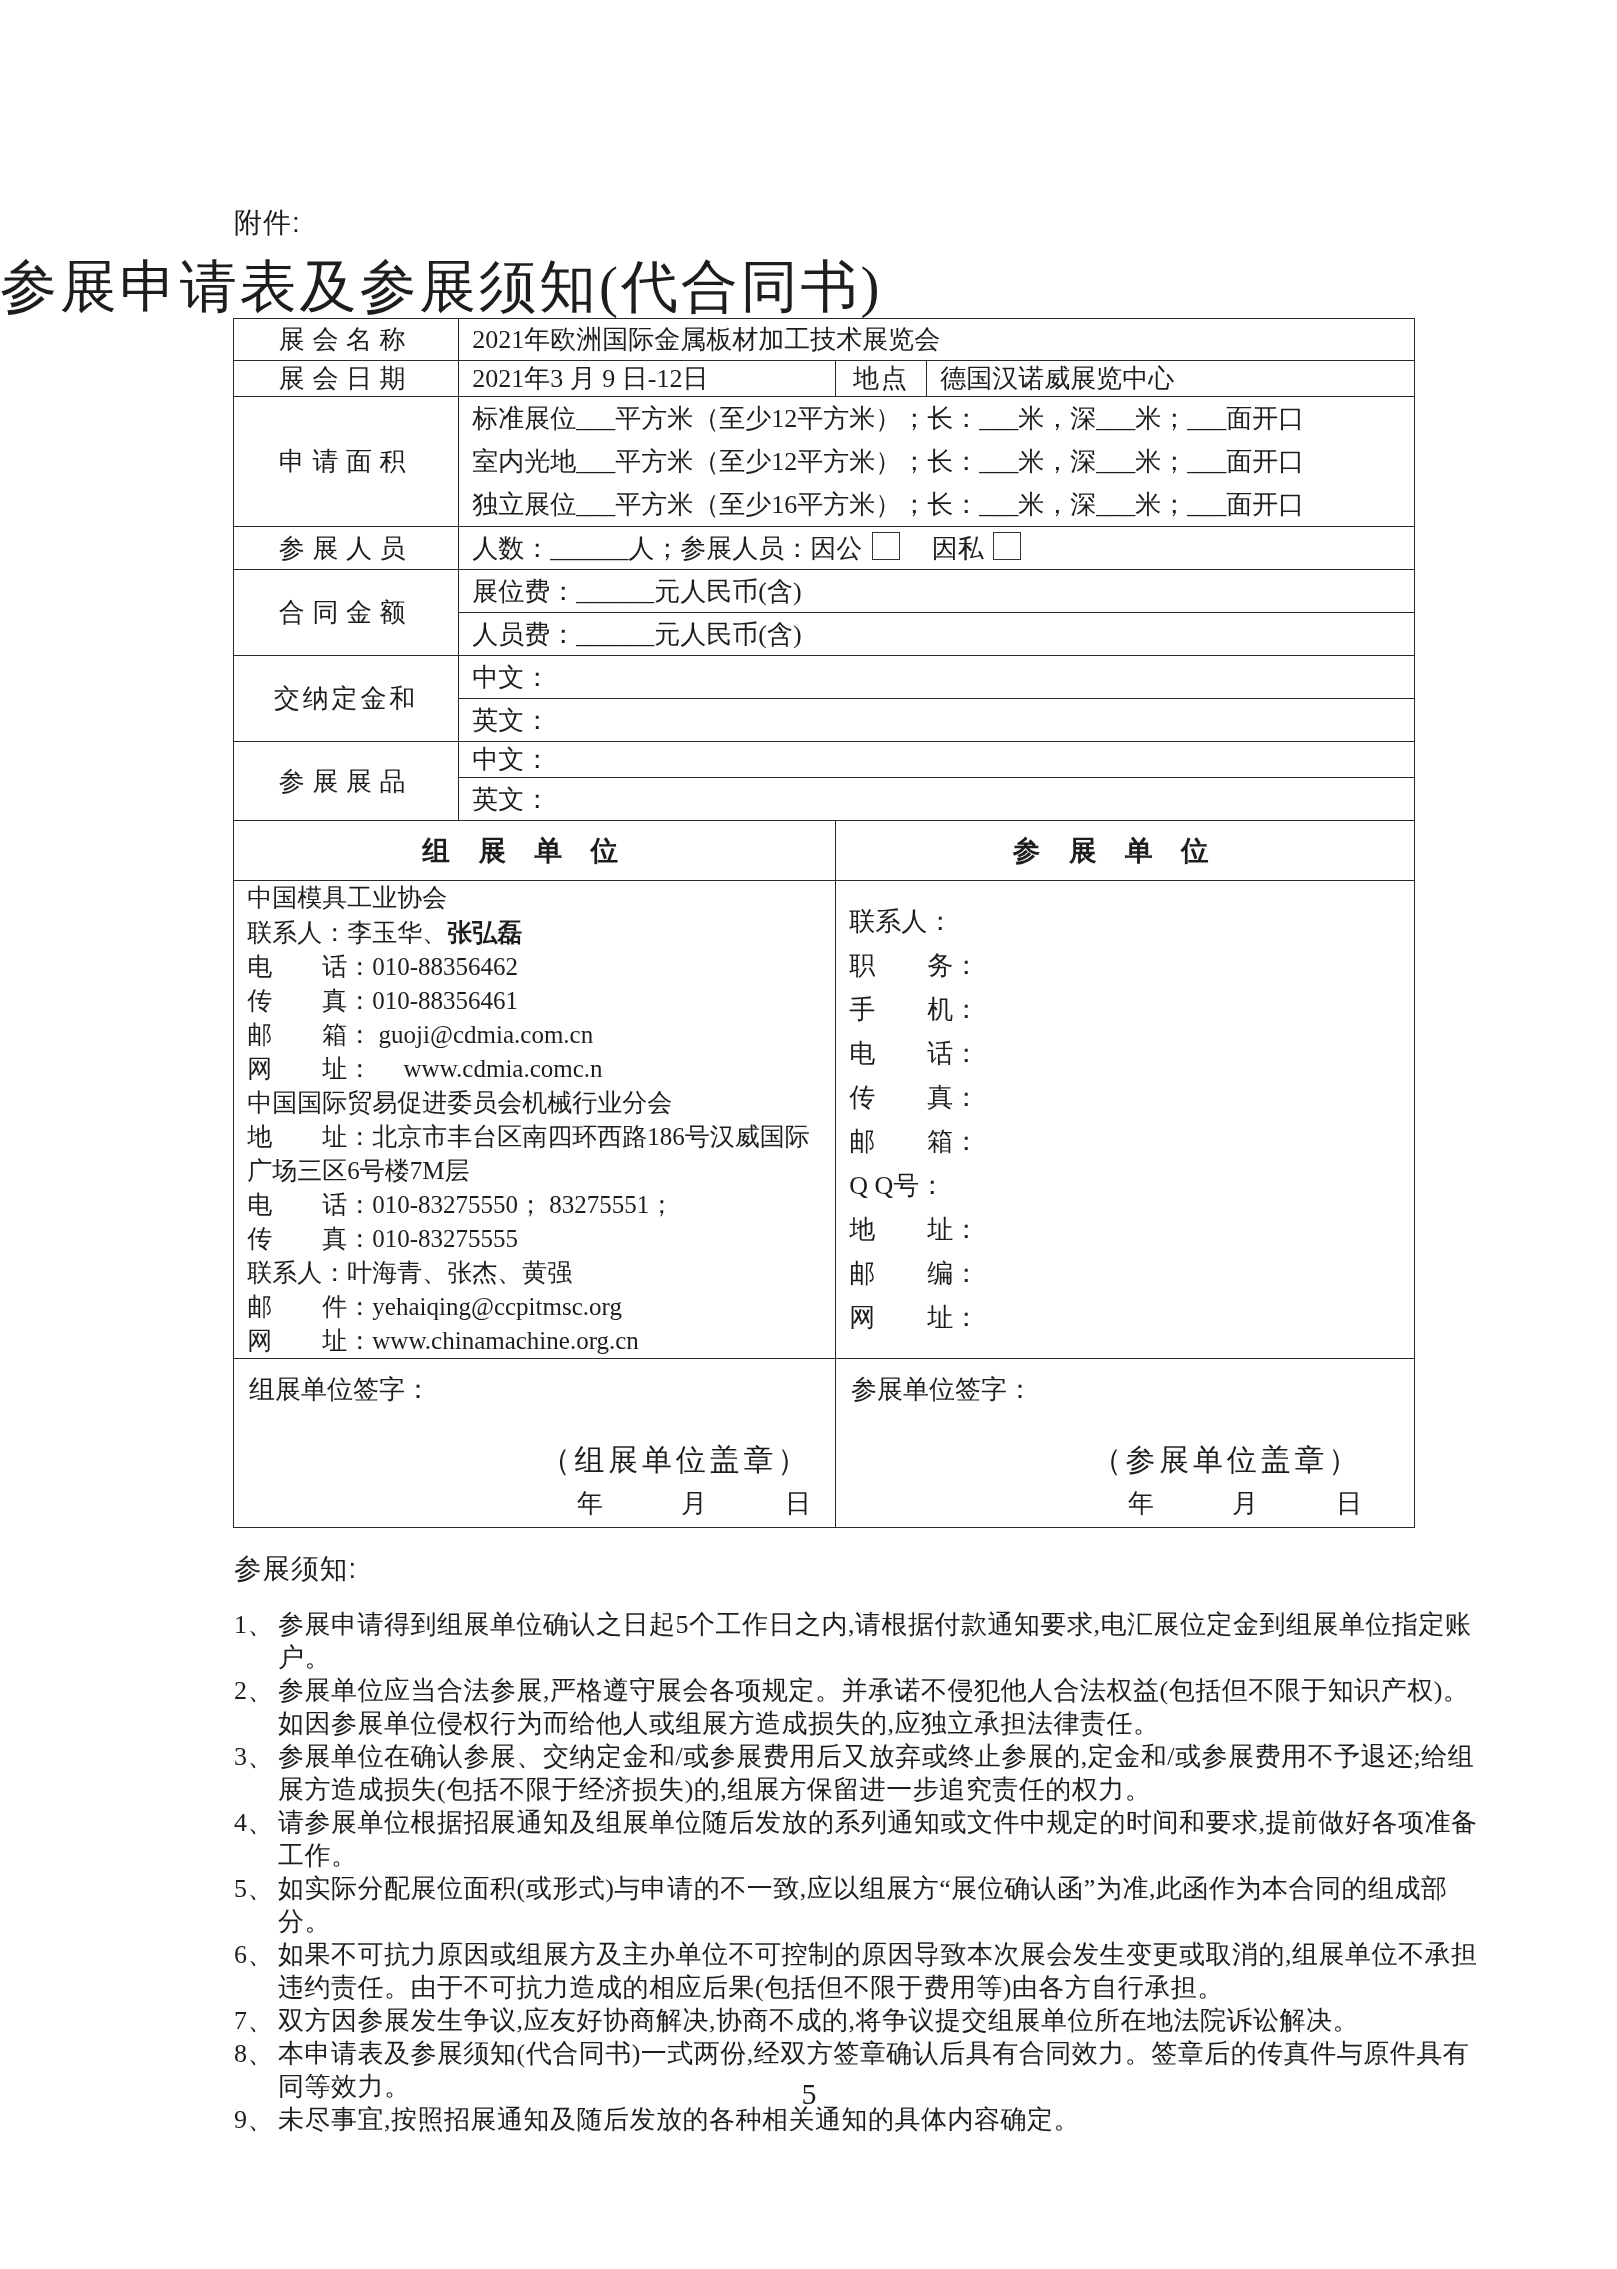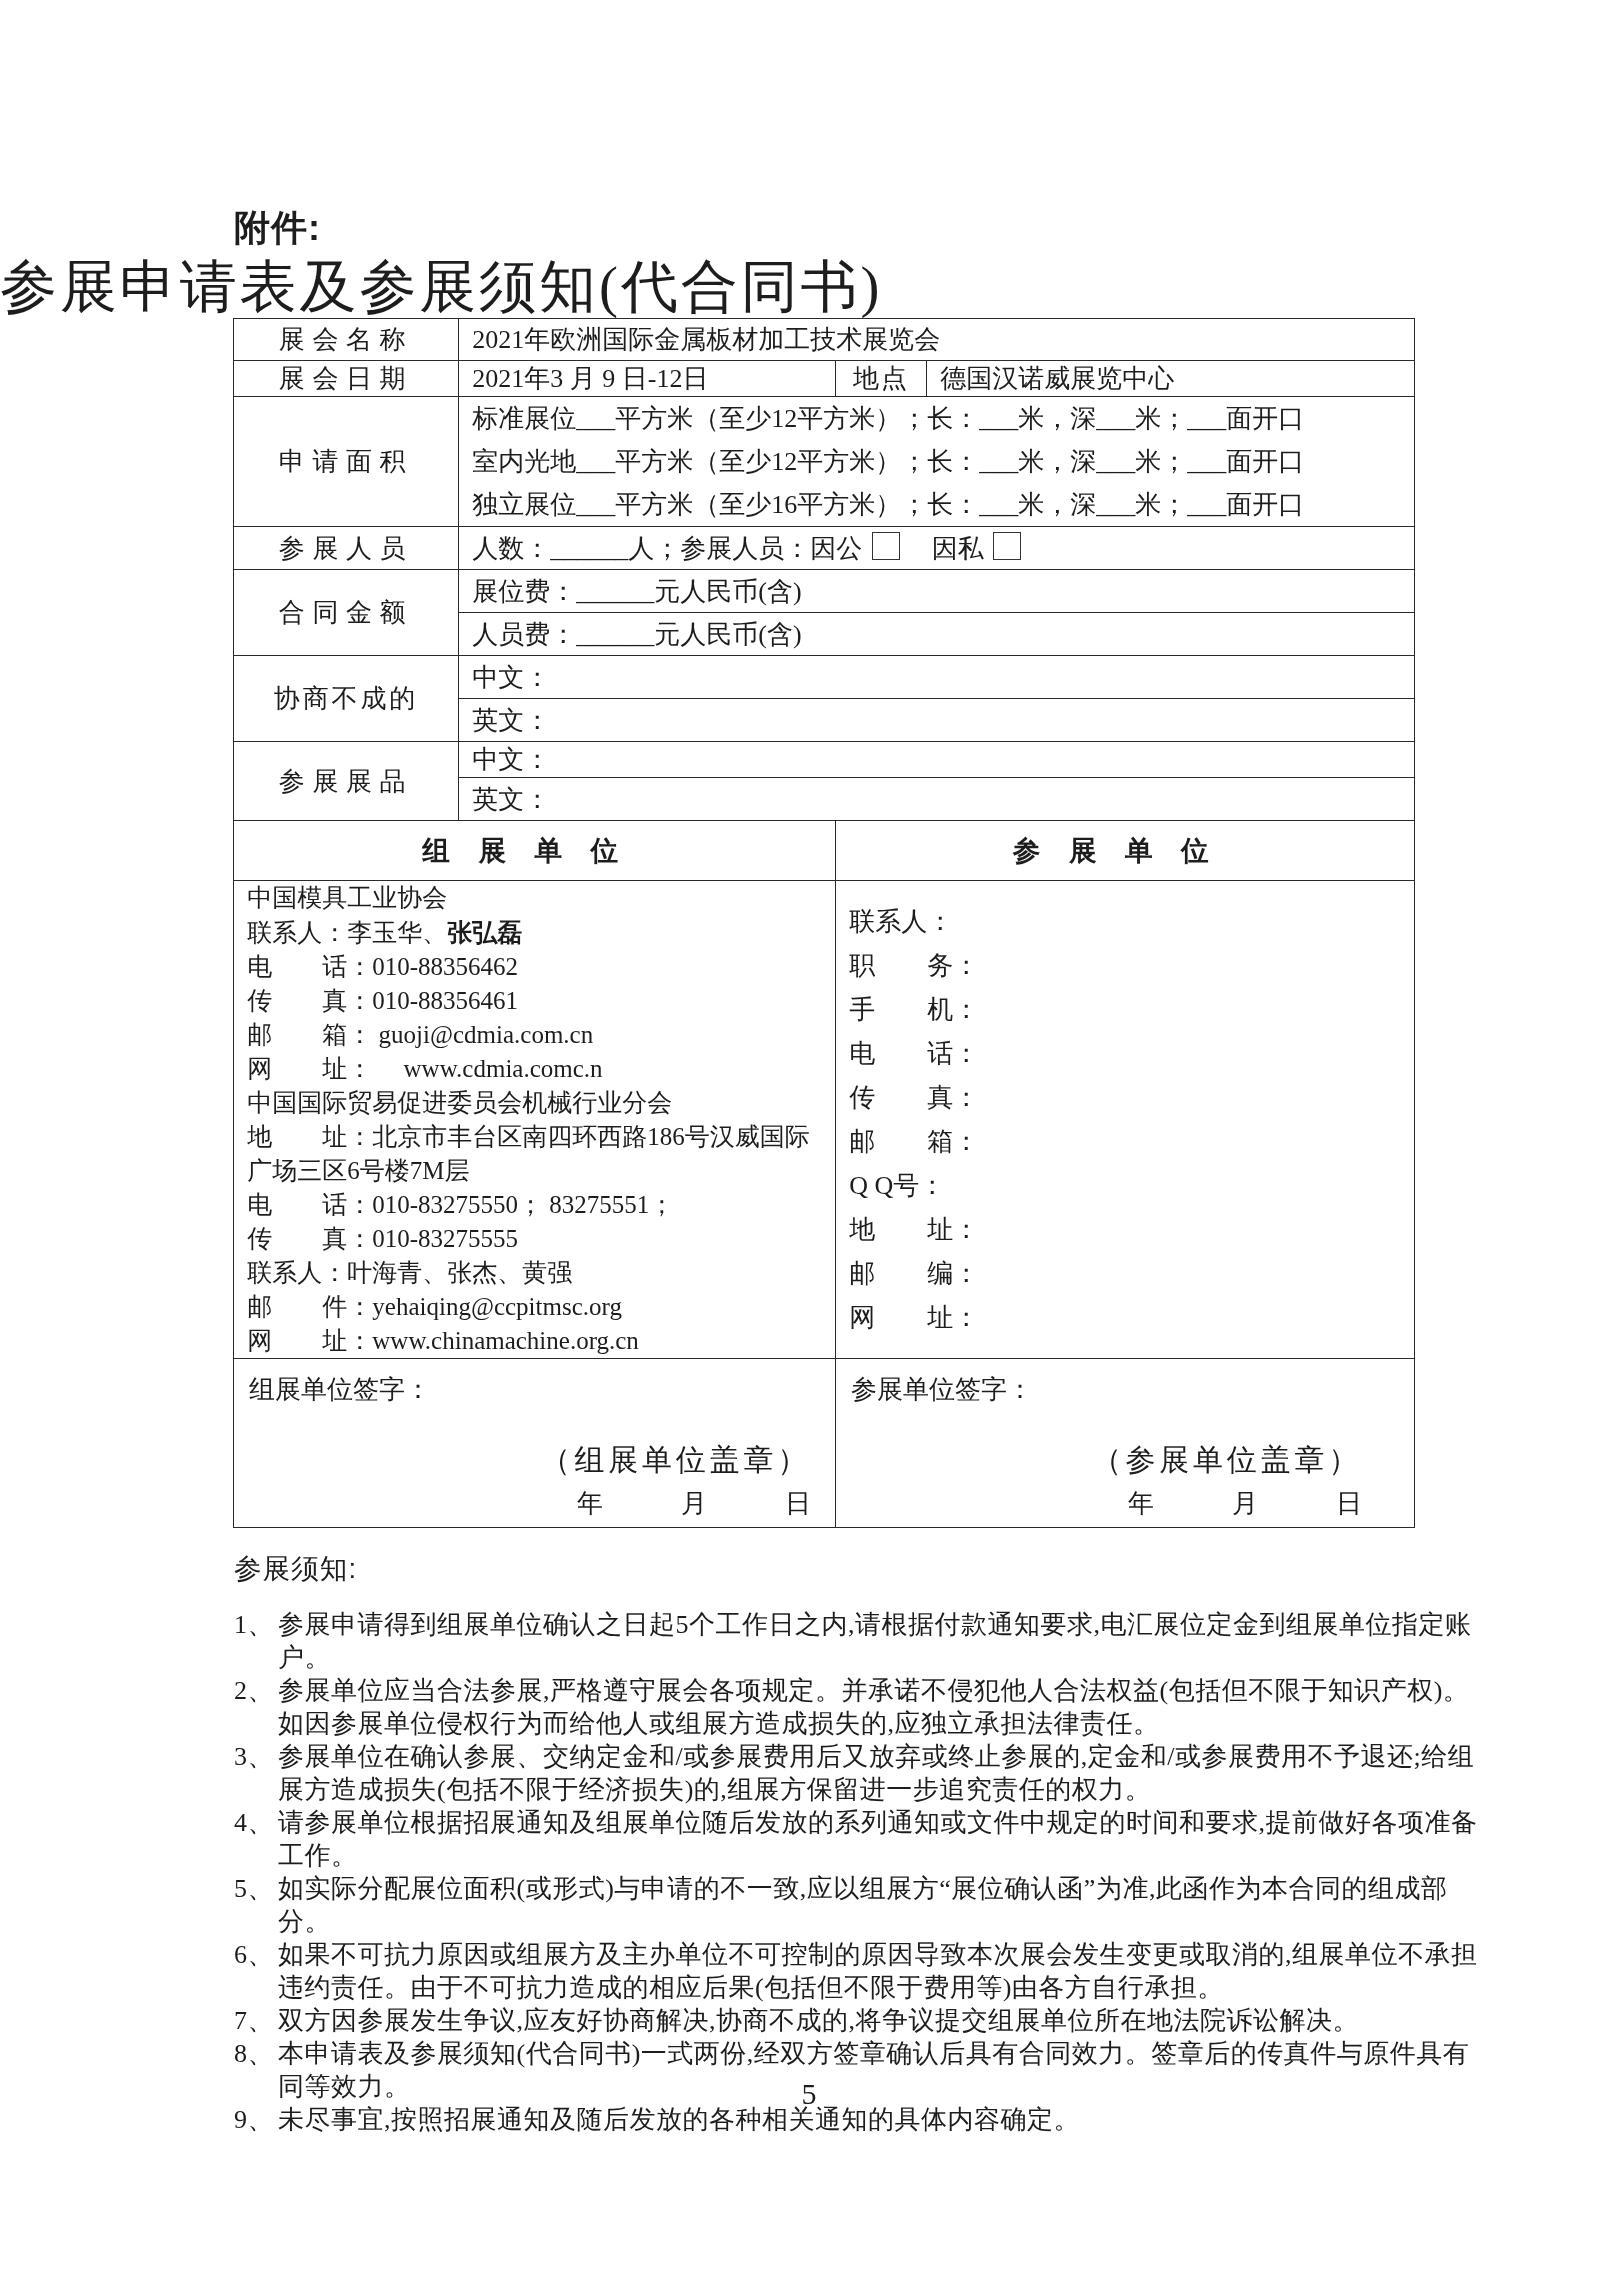--- a/index.html
+++ b/index.html
@@ -4,21 +4,21 @@
 <style>
   html,body{margin:0;padding:0;}
   body{
     width:1618px;height:2269px;background:#ffffff;color:#1d1d1d;
     font-family:"Liberation Serif","DejaVu Serif",serif;
     position:relative;overflow:hidden;
   }
   .attachment{
     position:absolute;left:234px;top:204px;
     font-family:"Liberation Sans","DejaVu Sans",sans-serif;
-    font-weight:bold;font-size:36px;letter-spacing:1px;
+    font-weight:normal;font-size:28px;letter-spacing:1px;
   }
   .title{
     position:absolute;left:0;top:249px;width:100%;
     text-align:left;font-size:57px;font-weight:normal;letter-spacing:2.9px;
   }
   table.form{
     position:absolute;left:233px;top:318px;width:1181px;
     border-collapse:collapse;table-layout:fixed;
     font-size:26px;color:#1d1d1d;
   }
@@ -108,21 +108,21 @@
     </td>
   </tr>
   <tr style="height:43px">
     <td class="lbl" rowspan="2">合同金额</td>
     <td colspan="3">展位费：______元人民币(含)</td>
   </tr>
   <tr style="height:43px">
     <td colspan="3">人员费：______元人民币(含)</td>
   </tr>
   <tr style="height:43px">
-    <td class="lbl" rowspan="2" style="letter-spacing:2.9px">协商不成的</td>
+    <td class="lbl" rowspan="2" style="letter-spacing:2.9px">交纳定金和</td>
     <td colspan="3">中文：</td>
   </tr>
   <tr style="height:43px">
     <td colspan="3">英文：</td>
   </tr>
   <tr style="height:27px">
     <td class="lbl" rowspan="2">参展展品</td>
     <td colspan="3">中文：</td>
   </tr>
   <tr style="height:43px">

